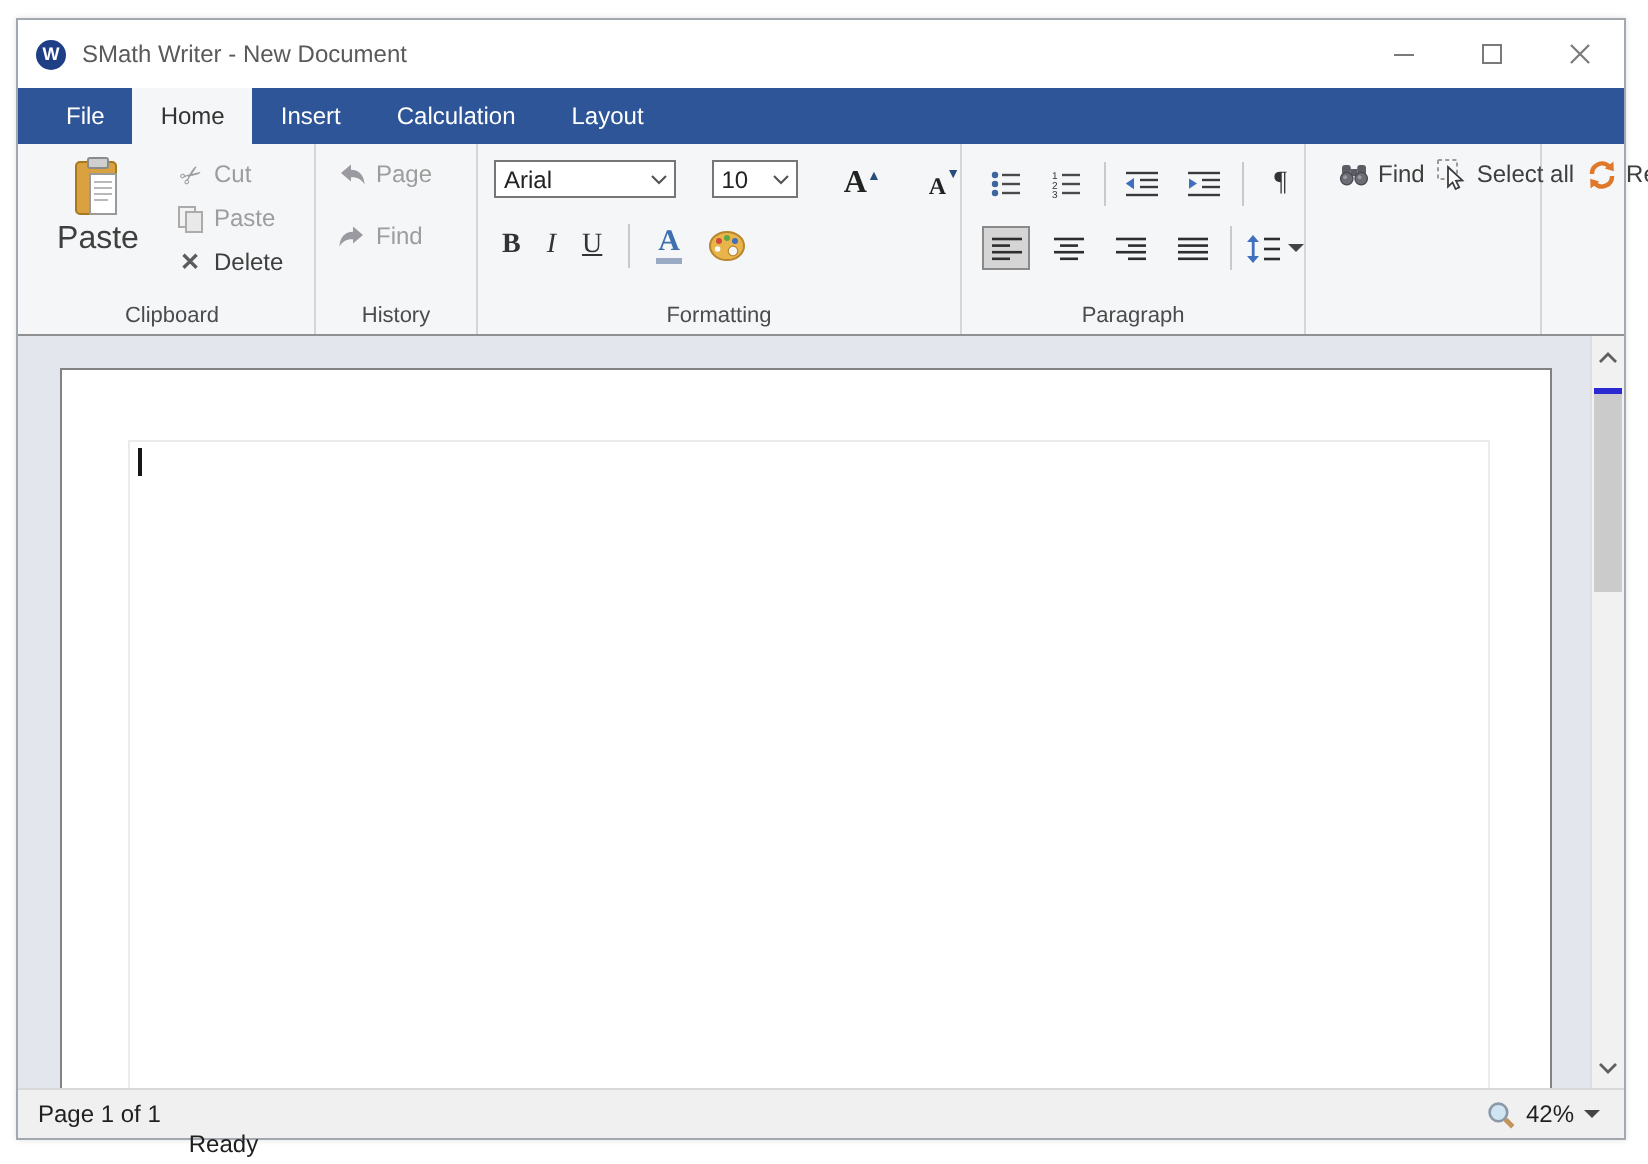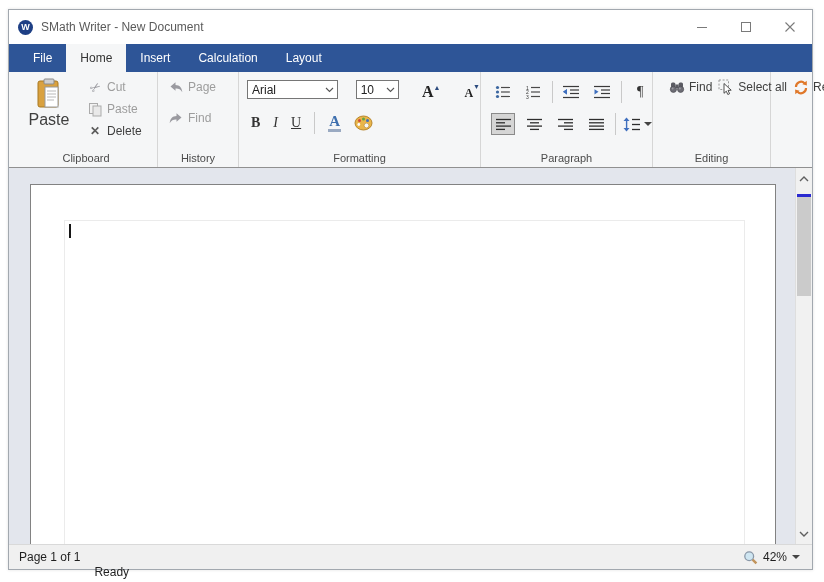--- a/index.html
+++ b/index.html
@@ -387,21 +387,20 @@
                 <path d="M3 7 A5 5 0 0 1 11.5 3.2" fill="none" stroke="#e0782a" stroke-width="2.2"></path>
                 <path d="M13.7 0.8 L13.9 5.6 L9.4 4.2 Z" fill="#e0782a"></path>
                 <path d="M13 8 A5 5 0 0 1 4.5 11.8" fill="none" stroke="#e0782a" stroke-width="2.2"></path>
                 <path d="M2.3 14.2 L2.1 9.4 L6.6 10.8 Z" fill="#e0782a"></path>
               </svg>
             </span>
             <span>Refresh</span>
           </div>
         </div>
       </div>
-      <div class="glabel">Editing</div>
     </div>
   </div>
 
   <div class="docarea">
     <div class="page">
       <div class="innerrect">
         <div class="cursorbar"></div>
       </div>
     </div>
     <div class="vscroll">

